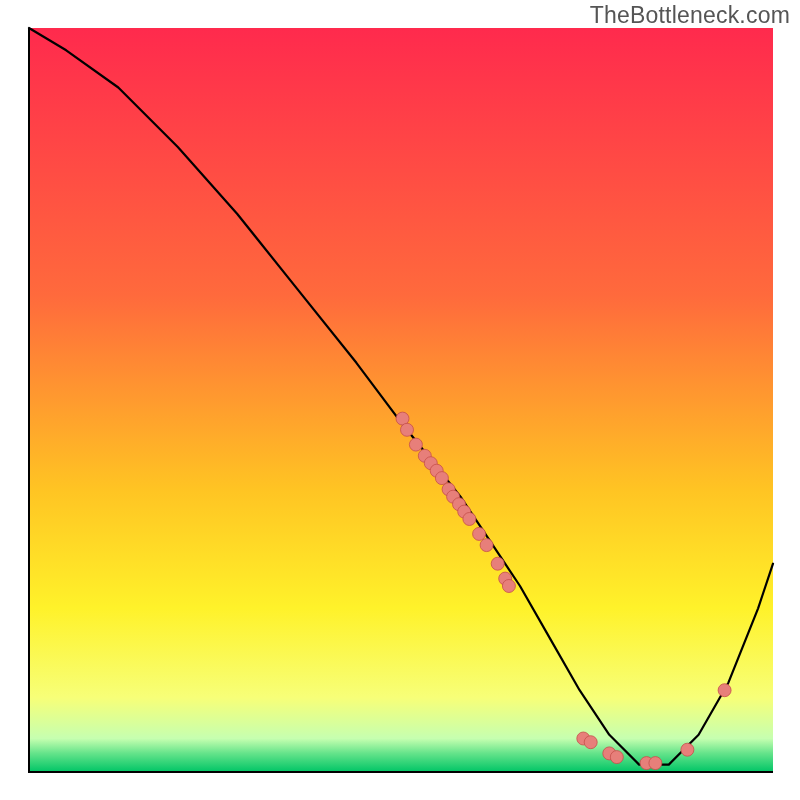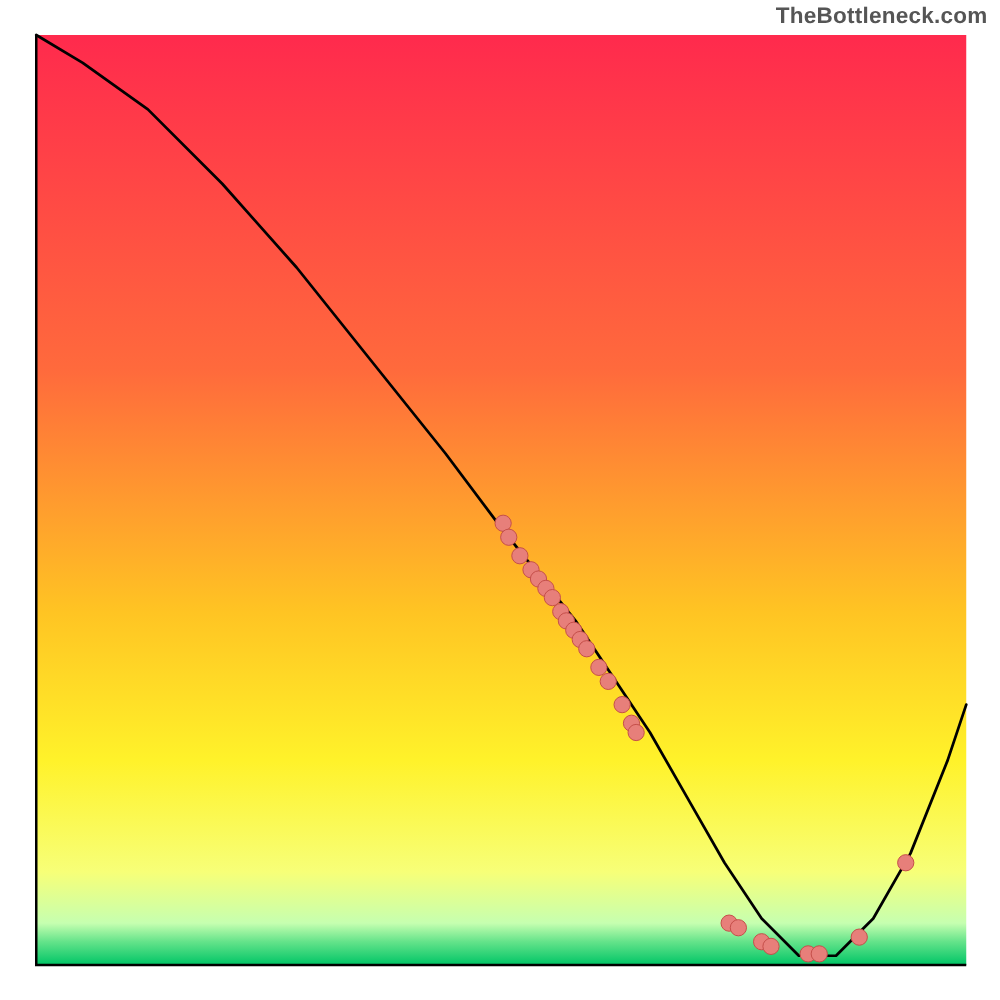--- a/index.html
+++ b/index.html
@@ -12,22 +12,22 @@
   }
   .container {
     position: relative;
     width: 800px;
     height: 800px;
   }
   .watermark {
     position: absolute;
     top: 2px;
     right: 10px;
-    font-size: 18px;
-    font-weight: bold;
+    font-size: 23px;
+    font-weight: normal;
     color: #555;
     letter-spacing: 0.2px;
     z-index: 10;
   }
   svg.plot {
     position: absolute;
     left: 0;
     top: 0;
   }
 </style>

